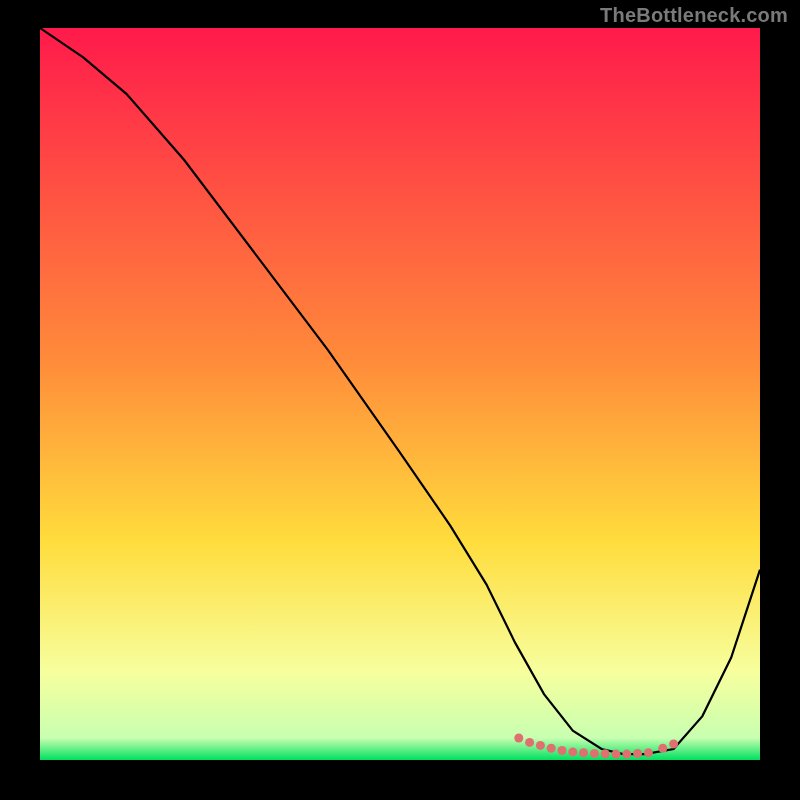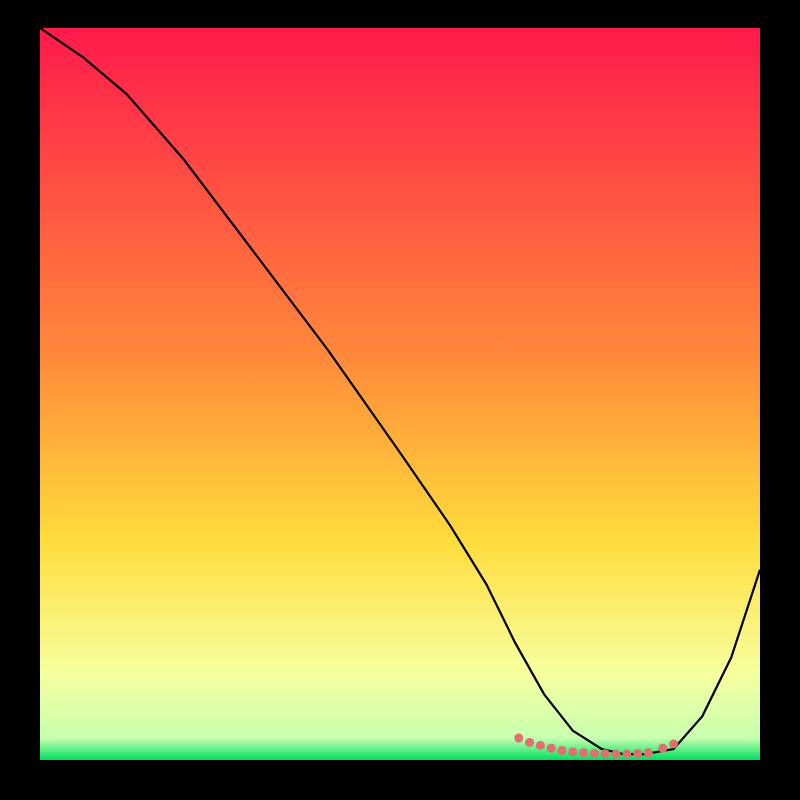--- a/index.html
+++ b/index.html
@@ -34,20 +34,21 @@
     top: 28px;
     width: 720px;
     height: 732px;
   }
   svg { display: block; }
 </style>
 </head>
 <body>
 
 <div class="frame">
+  <div class="watermark">TheBottleneck.com</div>
 
   <div class="plot">
     <svg id="chart-svg" width="720" height="732" viewBox="0 0 720 732">
       <defs>
         <linearGradient id="bg-grad" x1="0" y1="0" x2="0" y2="1">
           <stop id="g0" offset="0%" stop-color="#ff1a4b"></stop>
           <stop id="g1" offset="45%" stop-color="#ff8a3a"></stop>
           <stop id="g2" offset="70%" stop-color="#ffdc3c"></stop>
           <stop id="g3" offset="88%" stop-color="#f7ff9e"></stop>
           <stop id="g4" offset="97%" stop-color="#c8ffb0"></stop>

